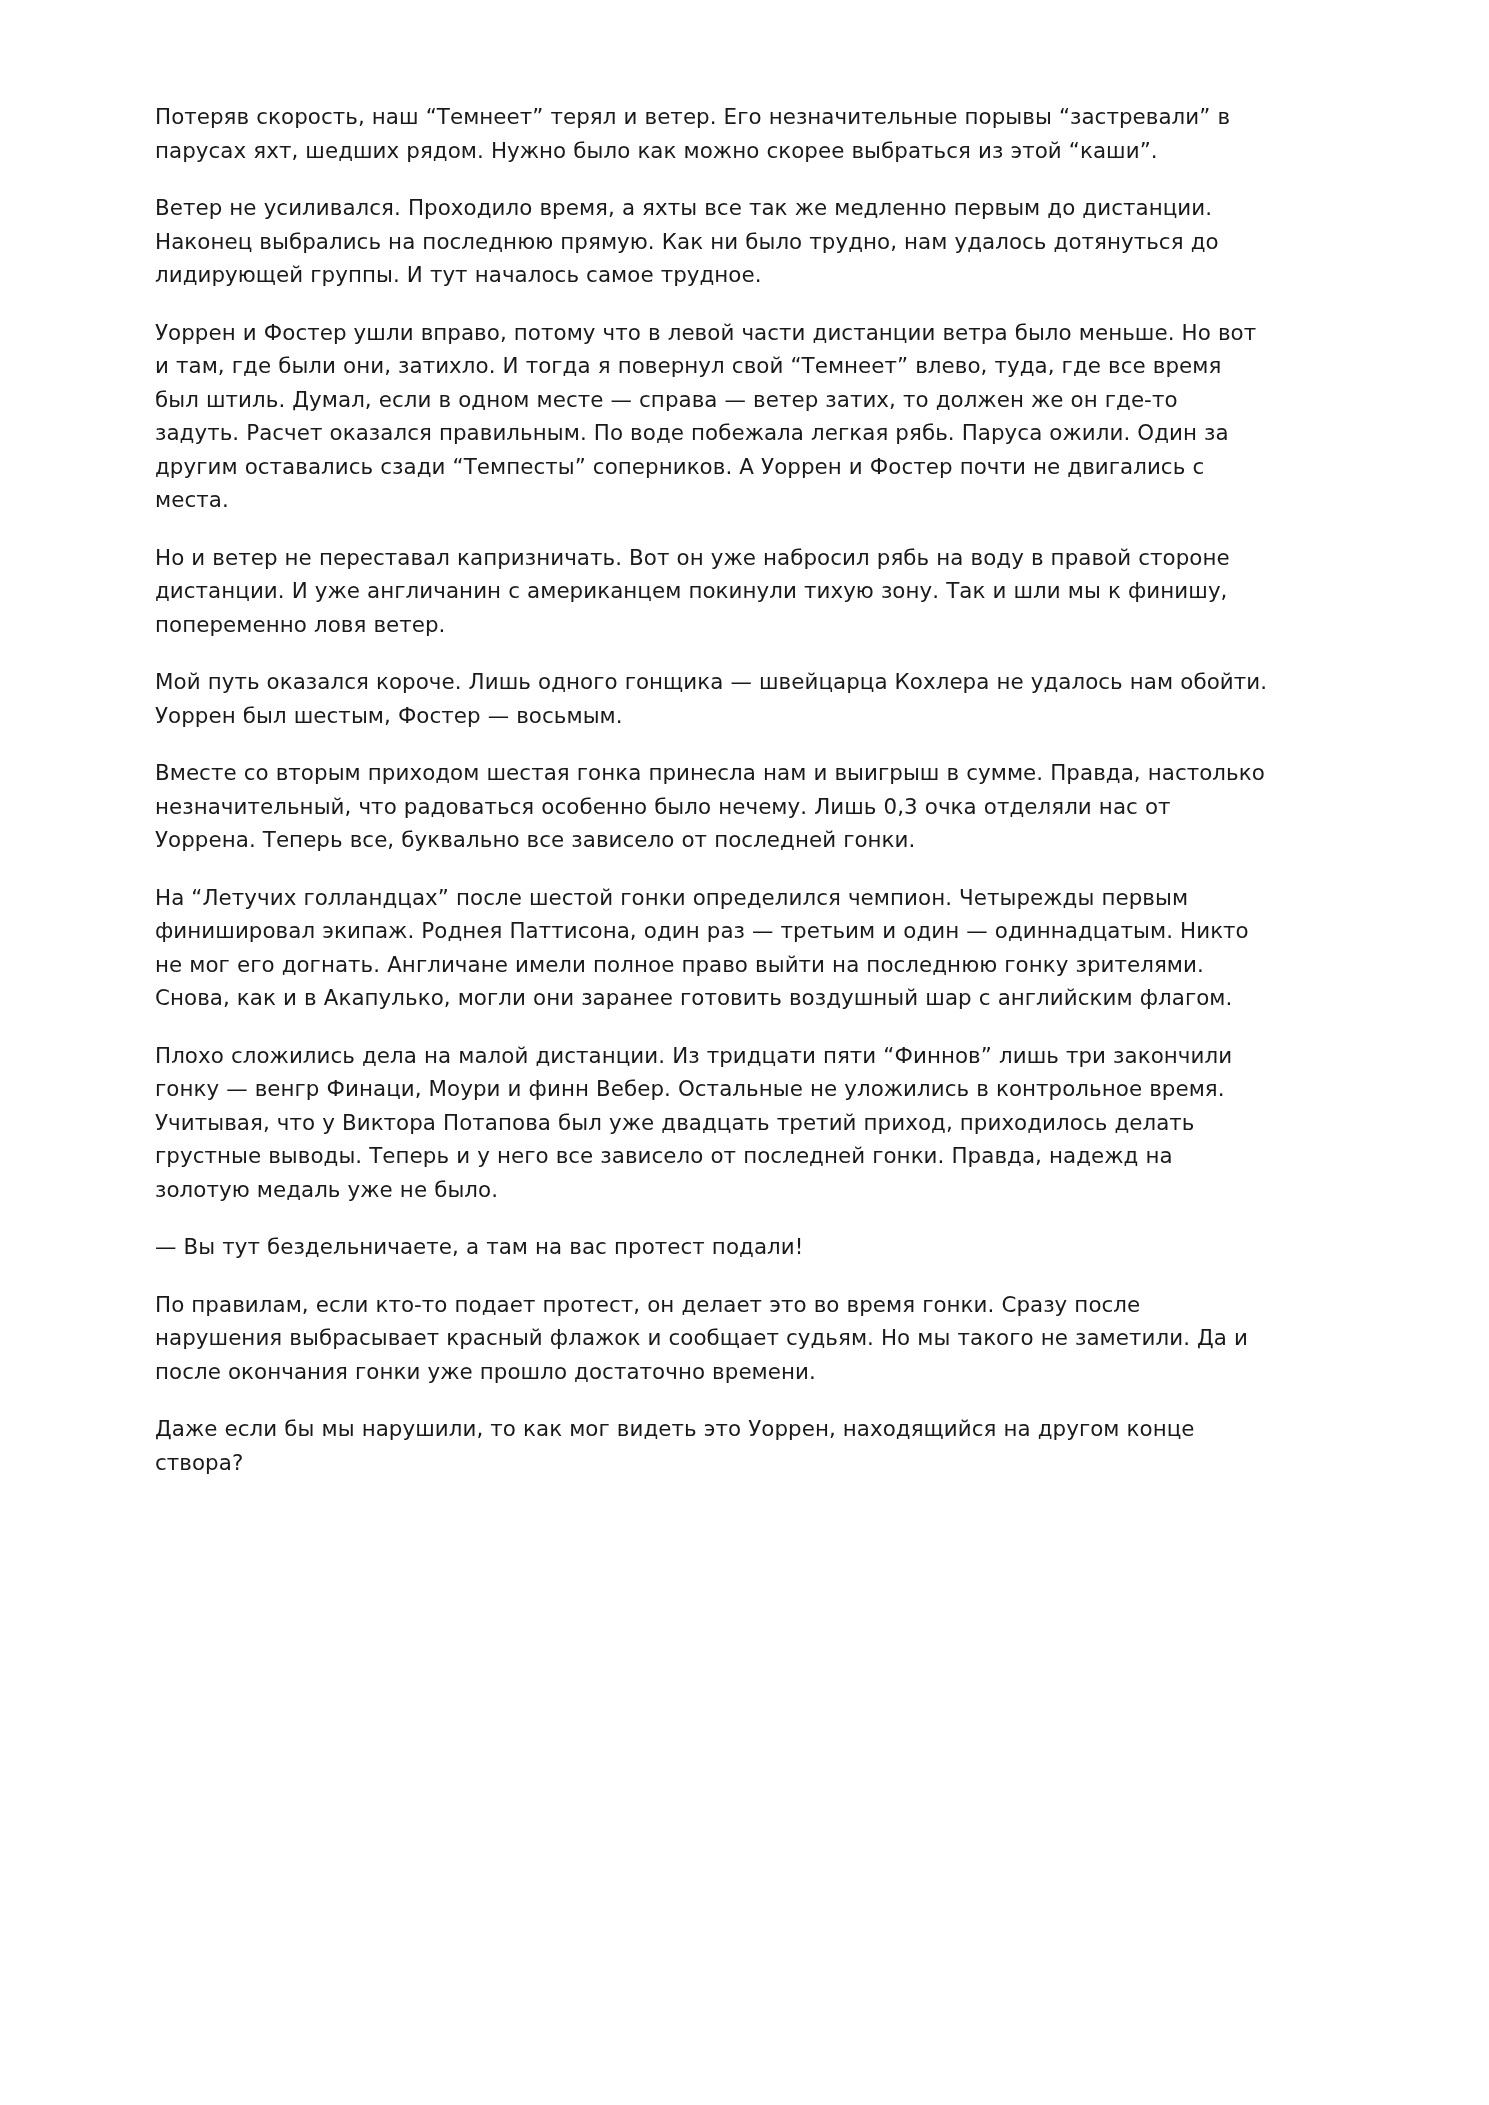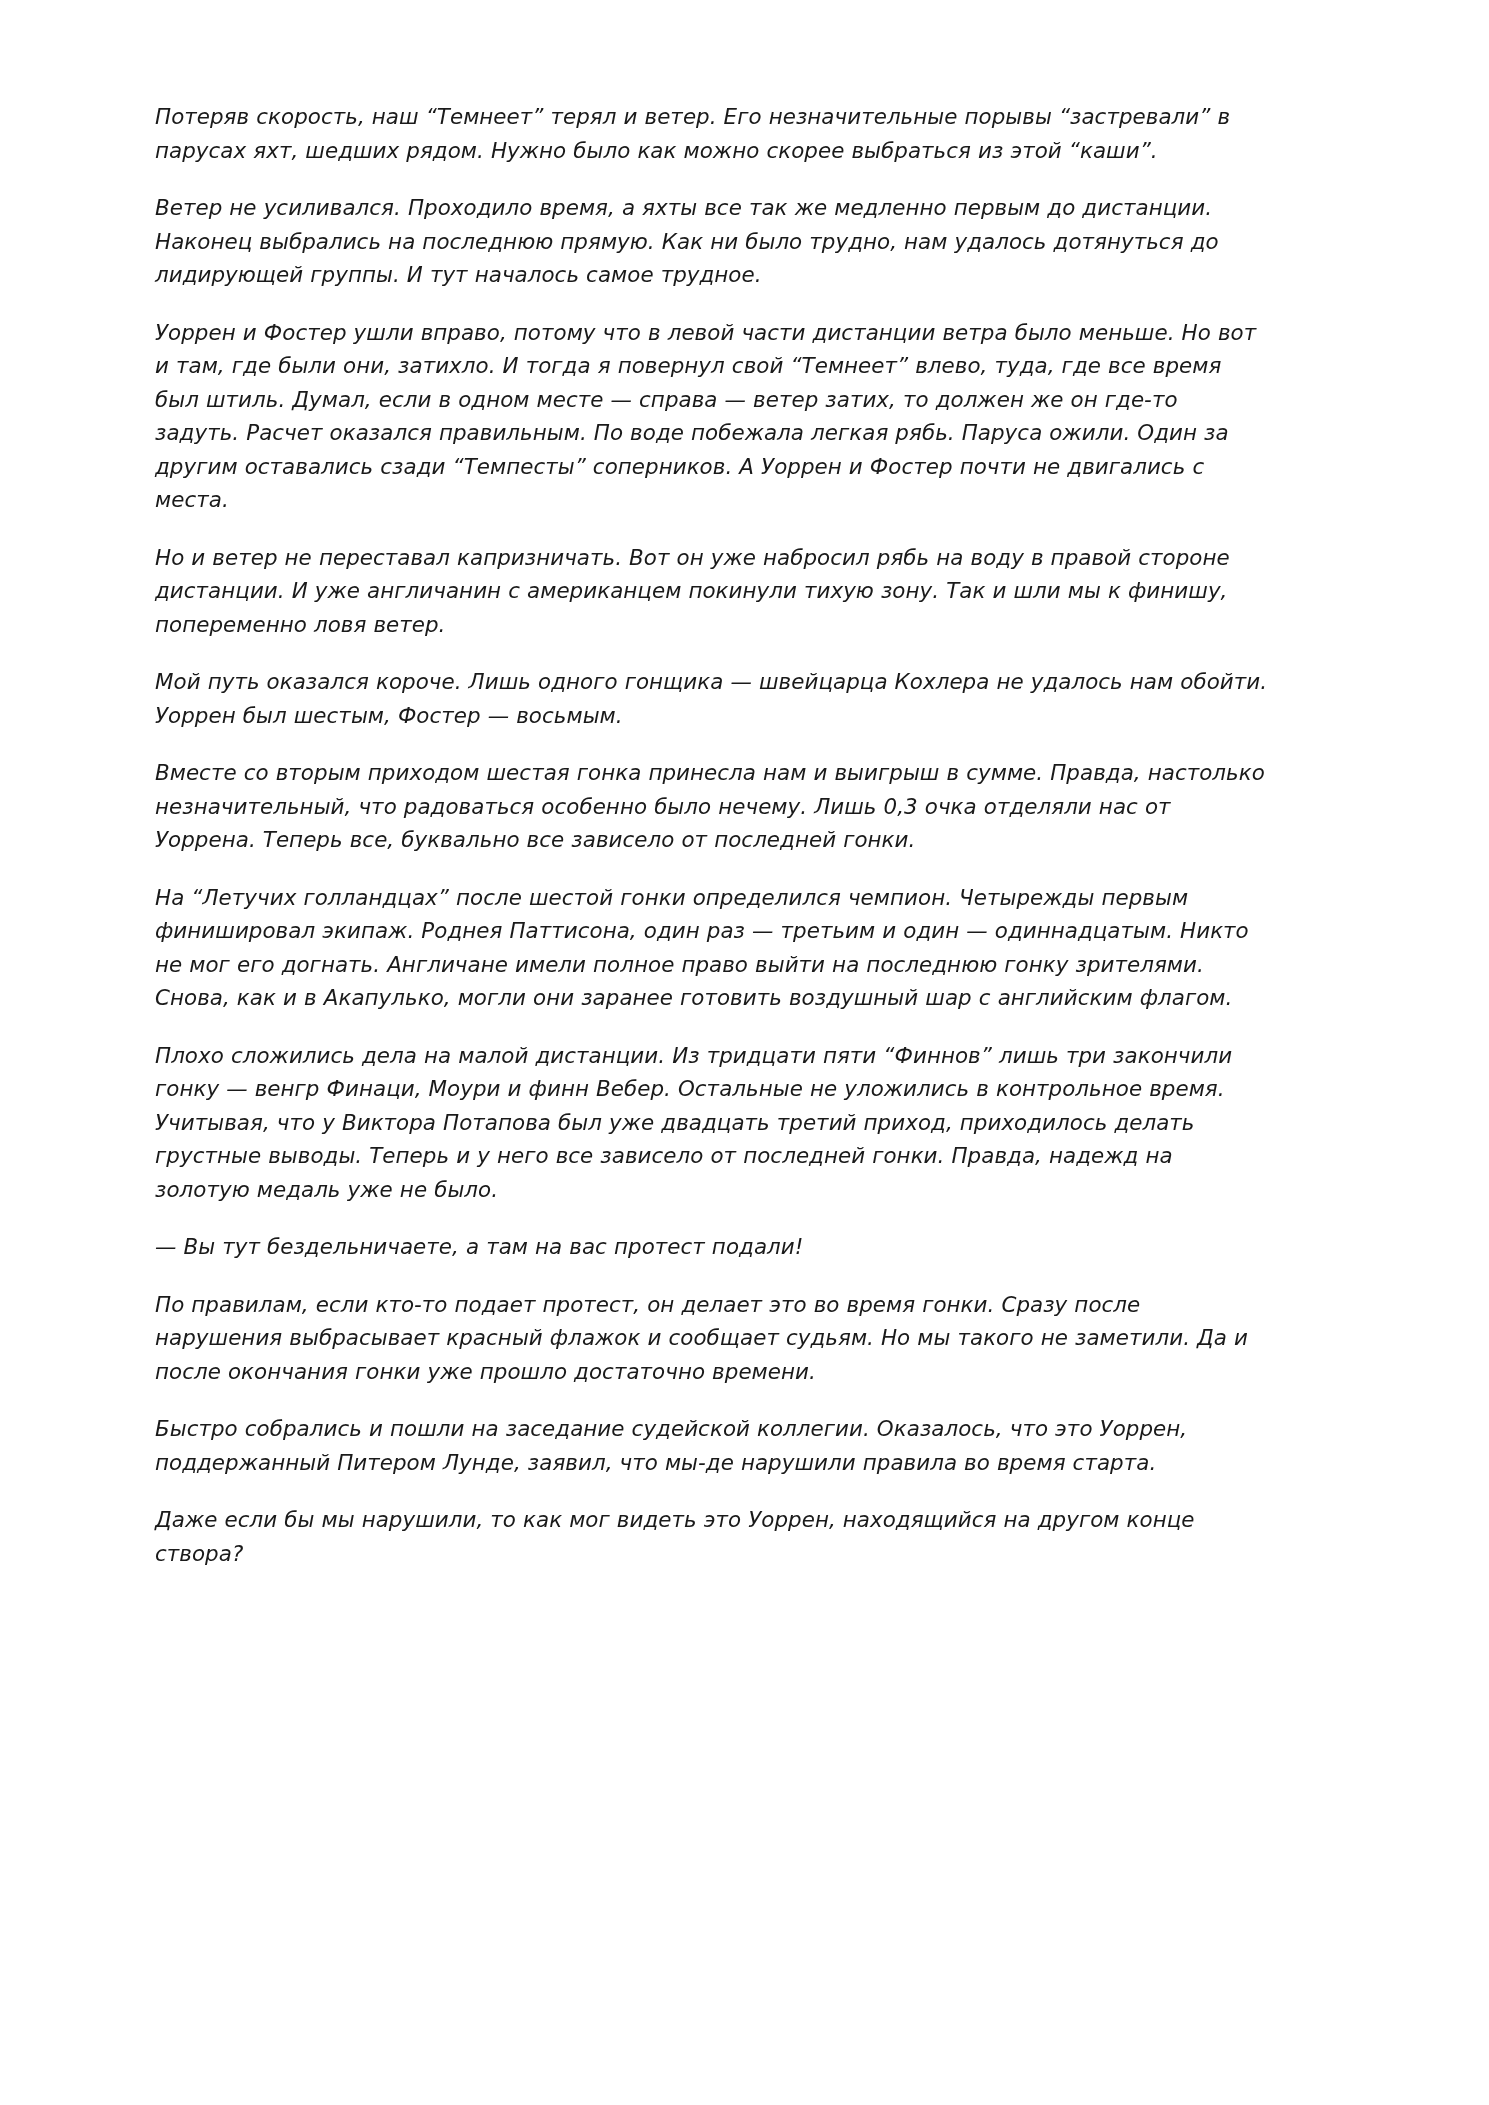--- a/index.html
+++ b/index.html
@@ -25,21 +25,20 @@
   }
   .para {
     font-family: "DejaVu Sans", "Liberation Sans", sans-serif;
     font-size: 21.4px;
     line-height: 33.5px;
     color: #1a1a1a;
     margin: 0 0 24px 0;
     text-align: left;
     letter-spacing: 0.05px;
     word-spacing: 0.2px;
-    font-style: italic;
     -webkit-font-smoothing: antialiased;
   }
   .para:last-child {
     margin-bottom: 16px;
   }
 </style>
 </head>
 <body>
 
 <div class="page">
@@ -47,16 +46,15 @@
     <p class="para">Потеряв скорость, наш “Темнеет” терял и ветер. Его незначительные порывы “застревали” в парусах яхт, шедших рядом. Нужно было как можно скорее выбраться из этой “каши”.</p>
     <p class="para">Ветер не усиливался. Проходило время, а яхты все так же медленно первым до дистанции. Наконец выбрались на последнюю прямую. Как ни было трудно, нам удалось дотянуться до лидирующей группы. И тут началось самое трудное.</p>
     <p class="para">Уоррен и Фостер ушли вправо, потому что в левой части дистанции ветра было меньше. Но вот и там, где были они, затихло. И тогда я повернул свой “Темнеет” влево, туда, где все время был штиль. Думал, если в одном месте — справа — ветер затих, то должен же он где-то задуть. Расчет оказался правильным. По воде побежала легкая рябь. Паруса ожили. Один за другим оставались сзади “Темпесты” соперников. А Уоррен и Фостер почти не двигались с места.</p>
     <p class="para">Но и ветер не переставал капризничать. Вот он уже набросил рябь на воду в правой стороне дистанции. И уже англичанин с американцем покинули тихую зону. Так и шли мы к финишу, попеременно ловя ветер.</p>
     <p class="para">Мой путь оказался короче. Лишь одного гонщика — швейцарца Кохлера не удалось нам обойти. Уоррен был шестым, Фостер — восьмым.</p>
     <p class="para">Вместе со вторым приходом шестая гонка принесла нам и выигрыш в сумме. Правда, настолько незначительный, что радоваться особенно было нечему. Лишь 0,3 очка отделяли нас от Уоррена. Теперь все, буквально все зависело от последней гонки.</p>
     <p class="para">На “Летучих голландцах” после шестой гонки определился чемпион. Четырежды первым финишировал экипаж. Роднея Паттисона, один раз — третьим и один — одиннадцатым. Никто не мог его догнать. Англичане имели полное право выйти на последнюю гонку зрителями. Снова, как и в Акапулько, могли они заранее готовить воздушный шар с английским флагом.</p>
     <p class="para">Плохо сложились дела на малой дистанции. Из тридцати пяти “Финнов” лишь три закончили гонку — венгр Финаци, Моури и финн Вебер. Остальные не уложились в контрольное время. Учитывая, что у Виктора Потапова был уже двадцать третий приход, приходилось делать грустные выводы. Теперь и у него все зависело от последней гонки. Правда, надежд на золотую медаль уже не было.</p>
     <p class="para">— Вы тут бездельничаете, а там на вас протест подали!</p>
     <p class="para">По правилам, если кто-то подает протест, он делает это во время гонки. Сразу после нарушения выбрасывает красный флажок и сообщает судьям. Но мы такого не заметили. Да и после окончания гонки уже прошло достаточно времени.</p>
-    <p class="para">Быстро собрались и пошли на заседание судейской коллегии. Оказалось, что это Уоррен, поддержанный Питером Лунде, заявил, что мы-де нарушили правила во время старта.</p>
     <p class="para">Даже если бы мы нарушили, то как мог видеть это Уоррен, находящийся на другом конце створа?</p>
   </div>
 </div>
 
 </body></html>

